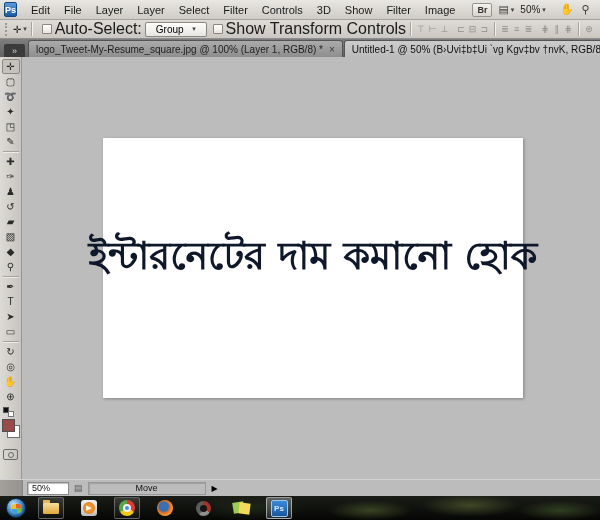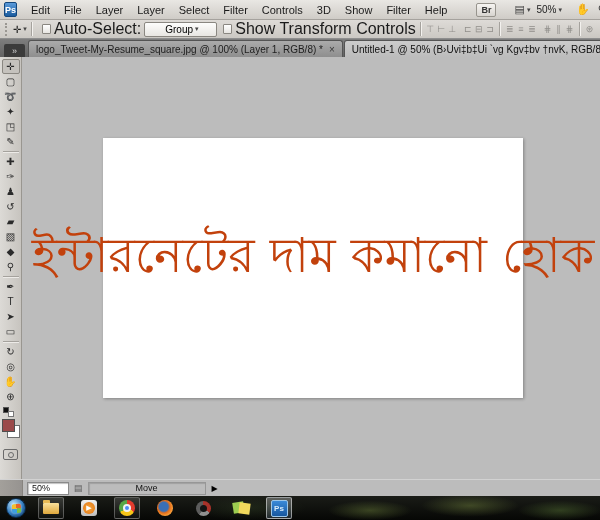--- a/index.html
+++ b/index.html
@@ -9,35 +9,35 @@
 
   
   .menubar { flex:0 0 20px; background:linear-gradient(#e9e7e3,#cfccc7); border-bottom:1px solid #a5a29d;
              display:flex; align-items:center; padding:0 4px; }
   .ps-logo { width:17px; height:15px; border-radius:2px; background:linear-gradient(#5a9ada,#1b5c9e);
              border:1px solid #13477c; color:#fff; font-size:9px; font-weight:bold;
              display:flex; align-items:center; justify-content:center; margin-right:7px; }
   .menu-item { padding:2px 7px; color:#1a1a1a; font-size:11px; cursor:default; }
   .mb-sep { width:1px; height:14px; background:#a5a29d; box-shadow:1px 0 0 #f3f1ee; margin:0 4px; }
   .mb-btn { border:1px solid #97948d; border-radius:2px; background:linear-gradient(#f6f4f1,#d7d4cf);
-            font-size:9px; font-weight:bold; color:#333; padding:1px 4px; margin:0 14px; }
+            font-size:9px; font-weight:bold; color:#333; padding:1px 4px; margin:0 2px; }
   .mb-ico { font-size:11px; color:#3f3f3f; padding:0 4px; display:flex; align-items:center; }
   .caret { font-size:7px; color:#444; margin-left:2px; }
   .zoom-box { font-size:10px; color:#222; padding:0 2px; display:flex; align-items:center; }
 
   
   .optionsbar { flex:0 0 19px; background:linear-gradient(#dedbd7,#cbc8c3); border-bottom:1px solid #8e8e8e;
                 display:flex; align-items:center; padding:0 5px; }
   .grip { width:3px; height:13px; border-left:2px dotted #9a9792; margin-right:5px; }
   .opt-tool { font-size:10px; color:#222; display:flex; align-items:center; }
   .checkbox { width:10px; height:10px; border:1px solid #8a8781; border-radius:1px;
               background:linear-gradient(#ffffff,#e7e5e1); margin:0 3px 0 6px; }
   .opt-label { font-size:16px; color:#1b1b1b; white-space:nowrap; }
   .selectbox { border:1px solid #8a8781; border-radius:2px; background:linear-gradient(#fdfdfc,#e8e6e2);
-               font-size:10px; height:15px; display:flex; align-items:center; padding:0 20px; margin-left:3px; min-width:62px; justify-content:space-between; }
+               font-size:10px; height:15px; display:flex; align-items:center; padding:0 10px; margin-left:3px; min-width:62px; justify-content:space-between; }
   .align-ico { font-size:9px; color:#908e8a; width:12px; text-align:center; }
   .align-gap { width:5px; }
 
   
   .tabbar { flex:0 0 18px; background:linear-gradient(#7e7e7e,#636363); display:flex; align-items:flex-end; padding-left:2px; }
   .tab-overflow { background:#3b3b3b; color:#d8d8d8; font-size:9px; height:13px; padding:0 8px; margin:0 3px 0 2px;
                   border-radius:2px 2px 0 0; display:flex; align-items:center; }
   .tab { height:17px; display:flex; align-items:center; font-size:10px; padding:0 7px;
          border:1px solid #545454; border-bottom:none; border-radius:3px 3px 0 0; margin-right:1px; white-space:nowrap; }
   .tab.inactive { background:linear-gradient(#ababab,#8e8e8e); color:#1d1d1d; }
@@ -59,22 +59,22 @@
   .mini-default .w { position:absolute; right:0; bottom:0; width:6px; height:6px; background:#fff; border:1px solid #777; }
   .swatches { position:relative; width:20px; height:25px; margin-top:2px; }
   .swatch-fg { position:absolute; left:1px; top:0; width:13px; height:13px; border:1px solid #4f4f4f; z-index:2; }
   .swatch-bg { position:absolute; left:6px; top:6px; width:13px; height:13px; border:1px solid #6f6f6f; background:#fff; z-index:1; }
   .quickmask { width:15px; height:11px; border:1px solid #6a6a6a; border-radius:2px; margin-top:5px;
                display:flex; align-items:center; justify-content:center; }
   .quickmask i { display:block; width:6px; height:6px; border:1px solid #6a6a6a; border-radius:50%; }
 
   .canvas { position:absolute; left:103px; top:81px; width:420px; height:260px; background:#ffffff;
             box-shadow:1px 1px 3px rgba(0,0,0,.3); display:flex; align-items:center; justify-content:center; }
-  .canvas-text { font-family:"DejaVu Sans","Liberation Sans",sans-serif; font-size:48px; font-weight:normal;
-                 color:#c2410c; transform:translateY(-10px); white-space:nowrap; }
+  .canvas-text { font-family:"DejaVu Sans","Liberation Sans",sans-serif; font-size:38px; font-weight:bold;
+                 color:#0f172a; transform:translateY(-10px); white-space:nowrap; }
 
   
   .statusbar { flex:0 0 17px; background:#bcbcbc; border-top:1px solid #d2d2d2; display:flex; align-items:center; }
   .status-stub { width:23px; height:100%; background:linear-gradient(90deg,#a3a09b,#969390); border-right:1px solid #87847f; }
   .zoom-field { width:42px; height:13px; background:#fff; border:1px solid #8a8a8a; box-shadow:inset 1px 1px 1px rgba(0,0,0,.25);
                 font-size:9px; color:#111; display:flex; align-items:center; padding-left:4px; margin-left:4px; }
   .doc-ico { font-size:9px; color:#5a5a5a; margin:0 5px; }
   .status-seg { width:118px; height:13px; border:1px solid #979797; box-shadow:inset 1px 1px 1px rgba(0,0,0,.15);
                 font-size:9px; color:#111; display:flex; align-items:center; justify-content:center; background:#bcbcbc; }
   .flyout { font-size:8px; color:#000; margin-left:6px; }
@@ -122,21 +122,21 @@
     <span class="menu-item">Edit</span>
     <span class="menu-item">File</span>
     <span class="menu-item">Layer</span>
     <span class="menu-item">Layer</span>
     <span class="menu-item">Select</span>
     <span class="menu-item">Filter</span>
     <span class="menu-item">Controls</span>
     <span class="menu-item">3D</span>
     <span class="menu-item">Show</span>
     <span class="menu-item">Filter</span>
-    <span class="menu-item">Help</span>
+    <span class="menu-item">Image</span>
     <span class="mb-sep"></span>
     <span class="mb-btn">Br</span>
     <span class="mb-ico">
       <span>▤</span>
       <span class="caret">▾</span>
     </span>
     <span class="zoom-box">
       <span>50%</span>
       <span class="caret">▾</span>
     </span>

